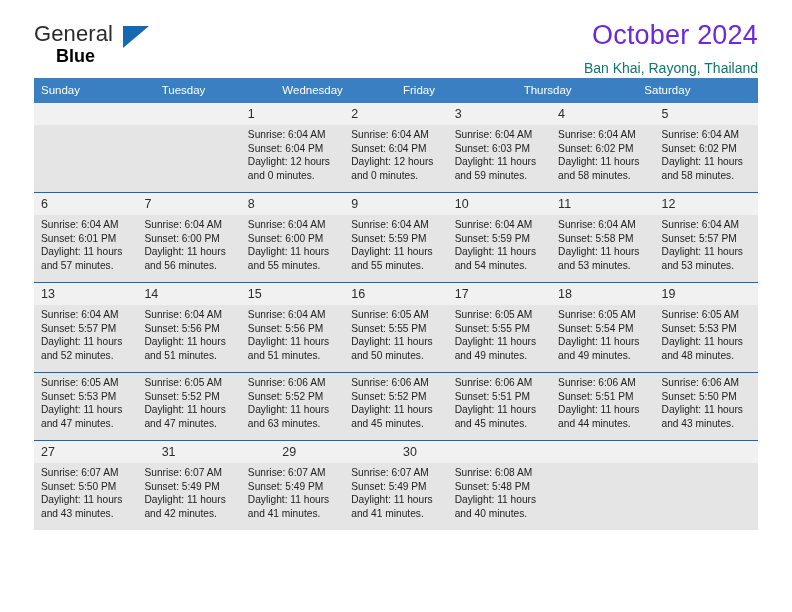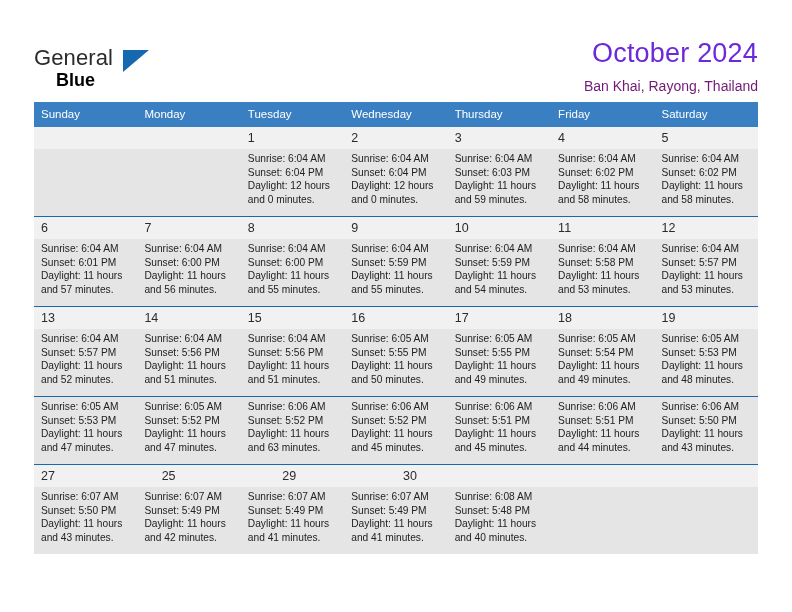--- a/index.html
+++ b/index.html
@@ -9,24 +9,23 @@
     font-family: "Liberation Sans", sans-serif;
     overflow: hidden;
   }
   .page { position: relative; width: 792px; height: 612px; padding: 0 34px; }
 
   
   .header {
     position: relative;
     height: 72px;
     display: flex;
-    align-items: flex-end;
+    align-items: center;
     justify-content: space-between;
     padding-top: 22px;
-    margin-top: 24px;
   }
   .brand { position: relative; width: 115px; height: 50px; }
   .brand-general {
     font-size: 22px;
     color: #2b2b2b;
     letter-spacing: 0.1px;
     line-height: 24px;
     font-weight: 400;
   }
   .brand-blue {
@@ -49,21 +48,21 @@
   .cal-title {
     font-size: 27px;
     font-weight: 400;
     color: #6d28d9;
     line-height: 32px;
     letter-spacing: 0.2px;
   }
   .cal-subtitle {
     font-size: 14px;
     font-weight: 400;
-    color: #701a75;
+    color: #0f766e;
     line-height: 20px;
     margin-top: 7px;
   }
 
   
   .calendar { width: 724px; margin-top: 6px; }
   .dow-row { display: flex; background: #3a7fc1; }
   .dow {
     flex: 1 1 0;
     color: #ffffff;
@@ -107,25 +106,24 @@
     </div>
     <div class="titles">
       <div class="cal-title">October 2024</div>
       <div class="cal-subtitle">Ban Khai, Rayong, Thailand</div>
     </div>
   </div>
 
   <div class="calendar">
     <div class="dow-row">
       <div class="dow">Sunday</div>
-      <div class="dow">Monday</div>
       <div class="dow">Tuesday</div>
       <div class="dow">Wednesday</div>
+      <div class="dow">Friday</div>
       <div class="dow">Thursday</div>
-      <div class="dow">Friday</div>
       <div class="dow">Saturday</div>
     </div>
     <div id="weeks-container">
         <div class="week">
           <div class="daynum-band">
             <div class="daynum"></div>
             <div class="daynum"></div>
             <div class="daynum">1</div>
             <div class="daynum">2</div>
             <div class="daynum">3</div>
@@ -319,21 +317,21 @@
               <p>Sunrise: 6:06 AM</p>
               <p>Sunset: 5:50 PM</p>
               <p>Daylight: 11 hours</p>
               <p>and 43 minutes.</p>
             </div>
           </div>
         </div>
         <div class="week">
           <div class="daynum-band">
             <div class="daynum">27</div>
-            <div class="daynum">25</div>
+            <div class="daynum">31</div>
             <div class="daynum">29</div>
             <div class="daynum">30</div>
             <div class="daynum"></div>
             <div class="daynum"></div>
           </div>
           <div class="detail-band">
             <div class="detail">
               <p>Sunrise: 6:07 AM</p>
               <p>Sunset: 5:50 PM</p>
               <p>Daylight: 11 hours</p>

